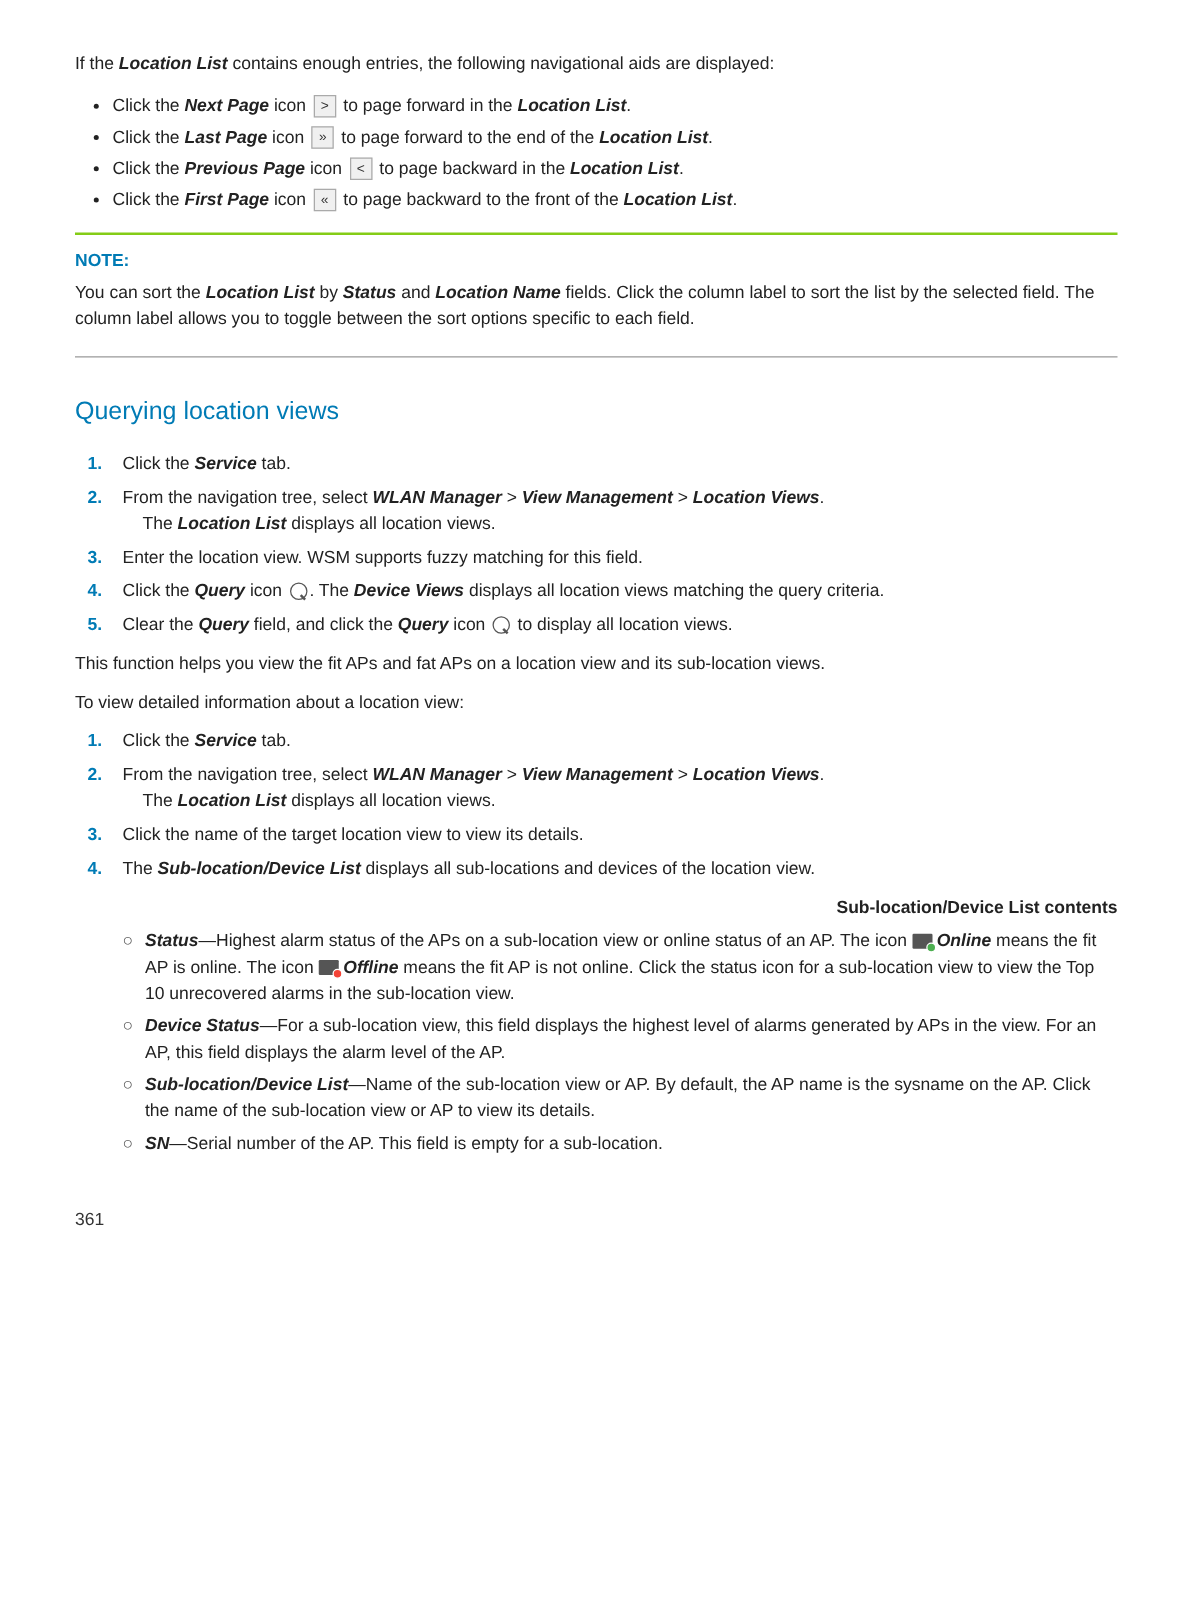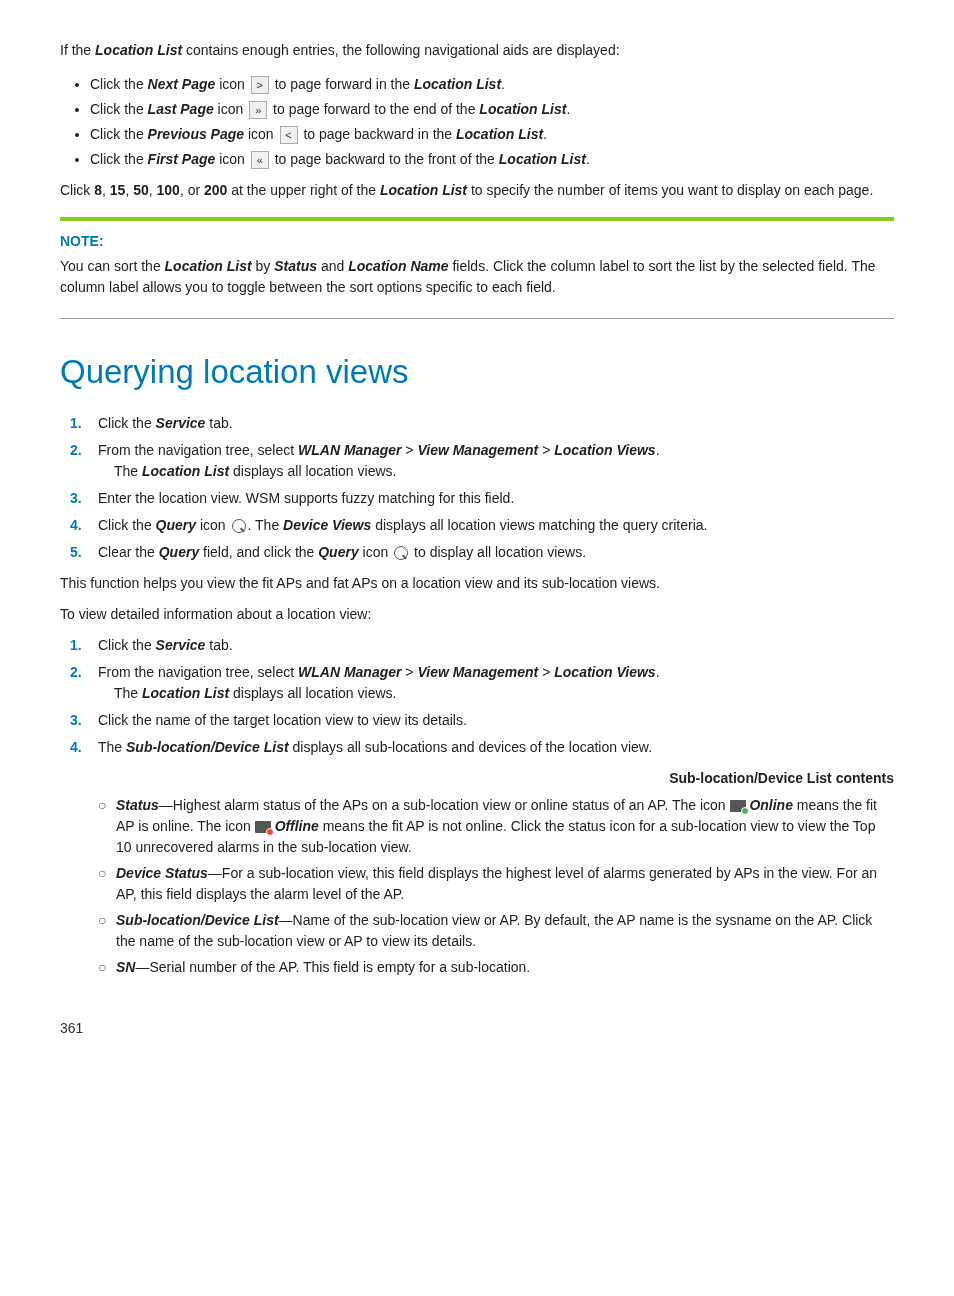--- a/index.html
+++ b/index.html
@@ -16,33 +16,33 @@
       margin: 0 auto;
     }
     p { margin-bottom: 10px; }
     ul {
       margin: 13px 0 10px 30px;
       list-style: disc;
     }
     ul li { margin-bottom: 4px; }
     .bold { font-weight: bold; font-style: italic; }
     .note-box {
-      border-top: 4px solid #84cc16;
+      border-top: 2px solid #84cc16;
       border-bottom: 1px solid #999;
       padding: 10px 0;
       margin: 16px 0;
     }
     .note-label {
       color: #007bb5;
       font-weight: bold;
       margin-bottom: 4px;
     }
     .section-heading {
       color: #007bb5;
-      font-size: 33px;
+      font-size: 20px;
       font-weight: normal;
       margin: 28px 0 14px 0;
       padding-bottom: 2px;
     }
     .numbered-list {
       list-style: none;
       margin: 0 0 10px 0;
       padding: 0;
     }
     .numbered-list > li {
@@ -172,23 +172,20 @@
       Click the <span class="bold">Last Page</span> icon <span class="icon-btn">»</span> to page forward to the end of the <span class="bold">Location List</span>.
     </li>
     <li>
       Click the <span class="bold">Previous Page</span> icon <span class="icon-btn">&lt;</span> to page backward in the <span class="bold">Location List</span>.
     </li>
     <li>
       Click the <span class="bold">First Page</span> icon <span class="icon-btn">«</span> to page backward to the front of the <span class="bold">Location List</span>.
     </li>
   </ul>
 
-  <p>
-    Click <strong>8</strong>, <strong>15</strong>, <strong>50</strong>, <strong>100</strong>, or <strong>200</strong> at the upper right of the <span class="bold">Location List</span> to specify the number of items you want to display on each page.
-  </p>
 
   <div class="note-box">
     <div class="note-label">NOTE:</div>
     <p>
       You can sort the <span class="bold">Location List</span> by <span class="bold">Status</span> and <span class="bold">Location Name</span> fields. Click the column label to sort the list by the selected field. The column label allows you to toggle between the sort options specific to each field.
     </p>
   </div>
 
   <h2 class="section-heading">Querying location views</h2>
 

